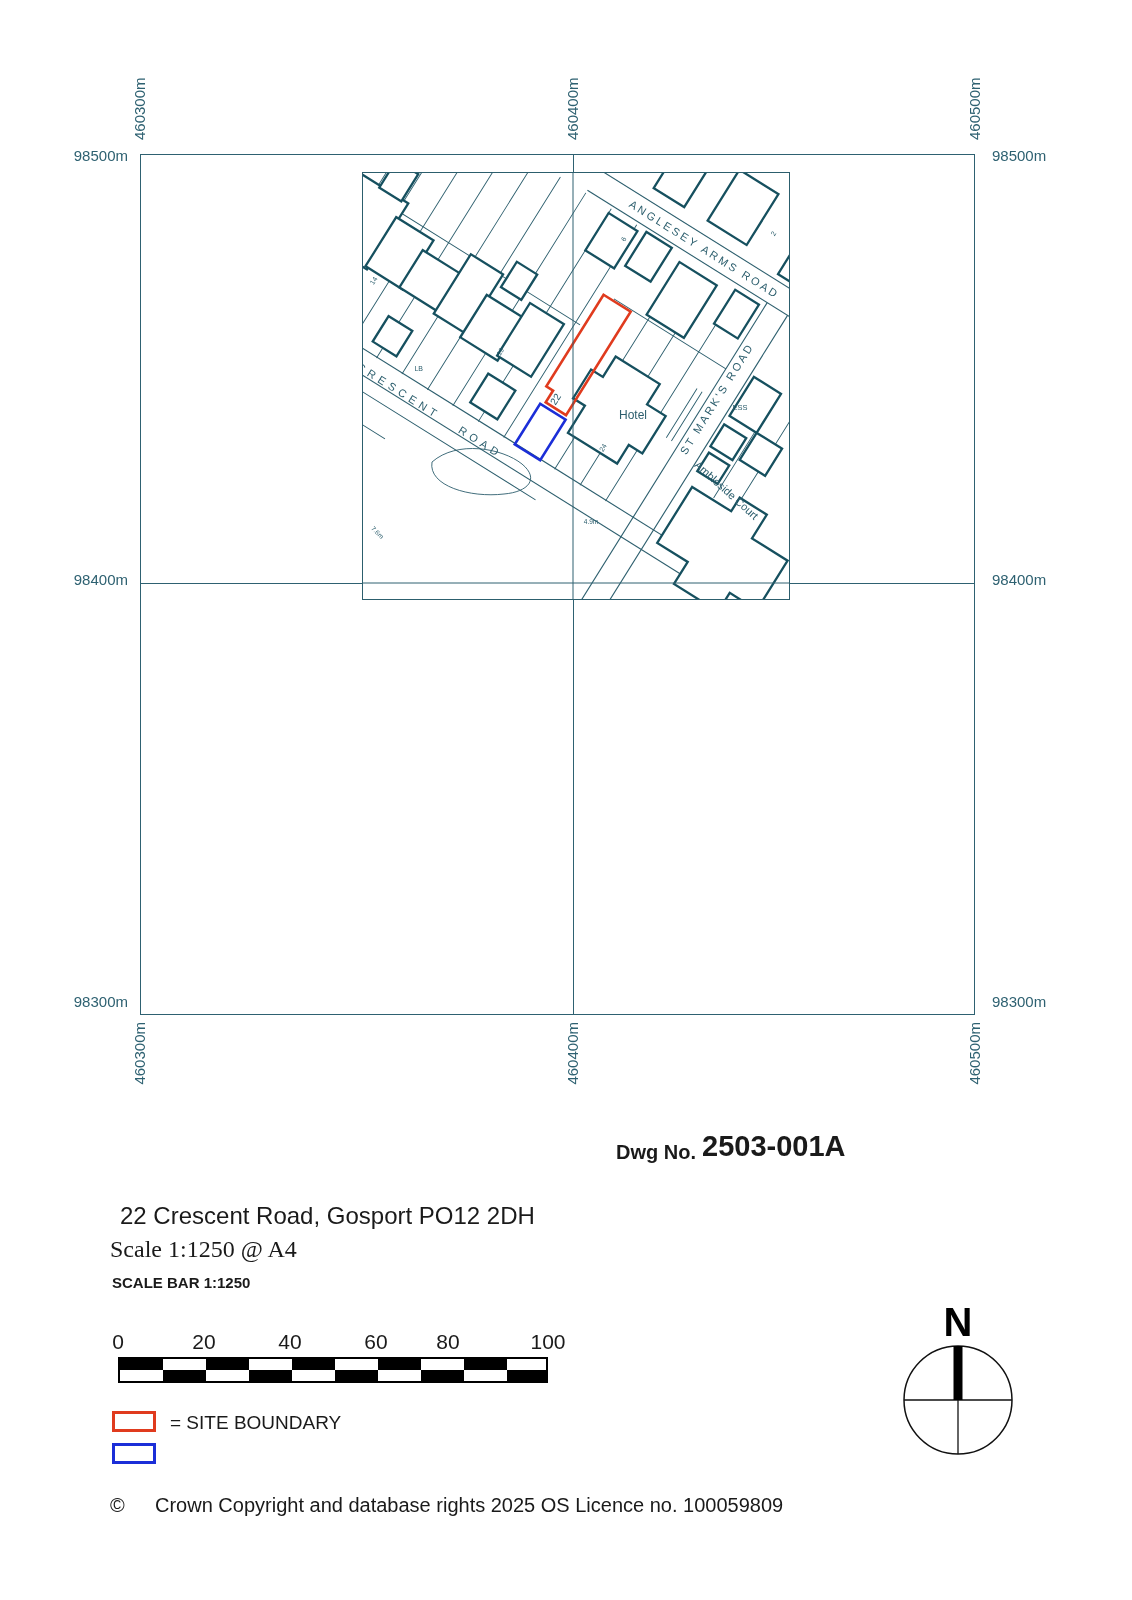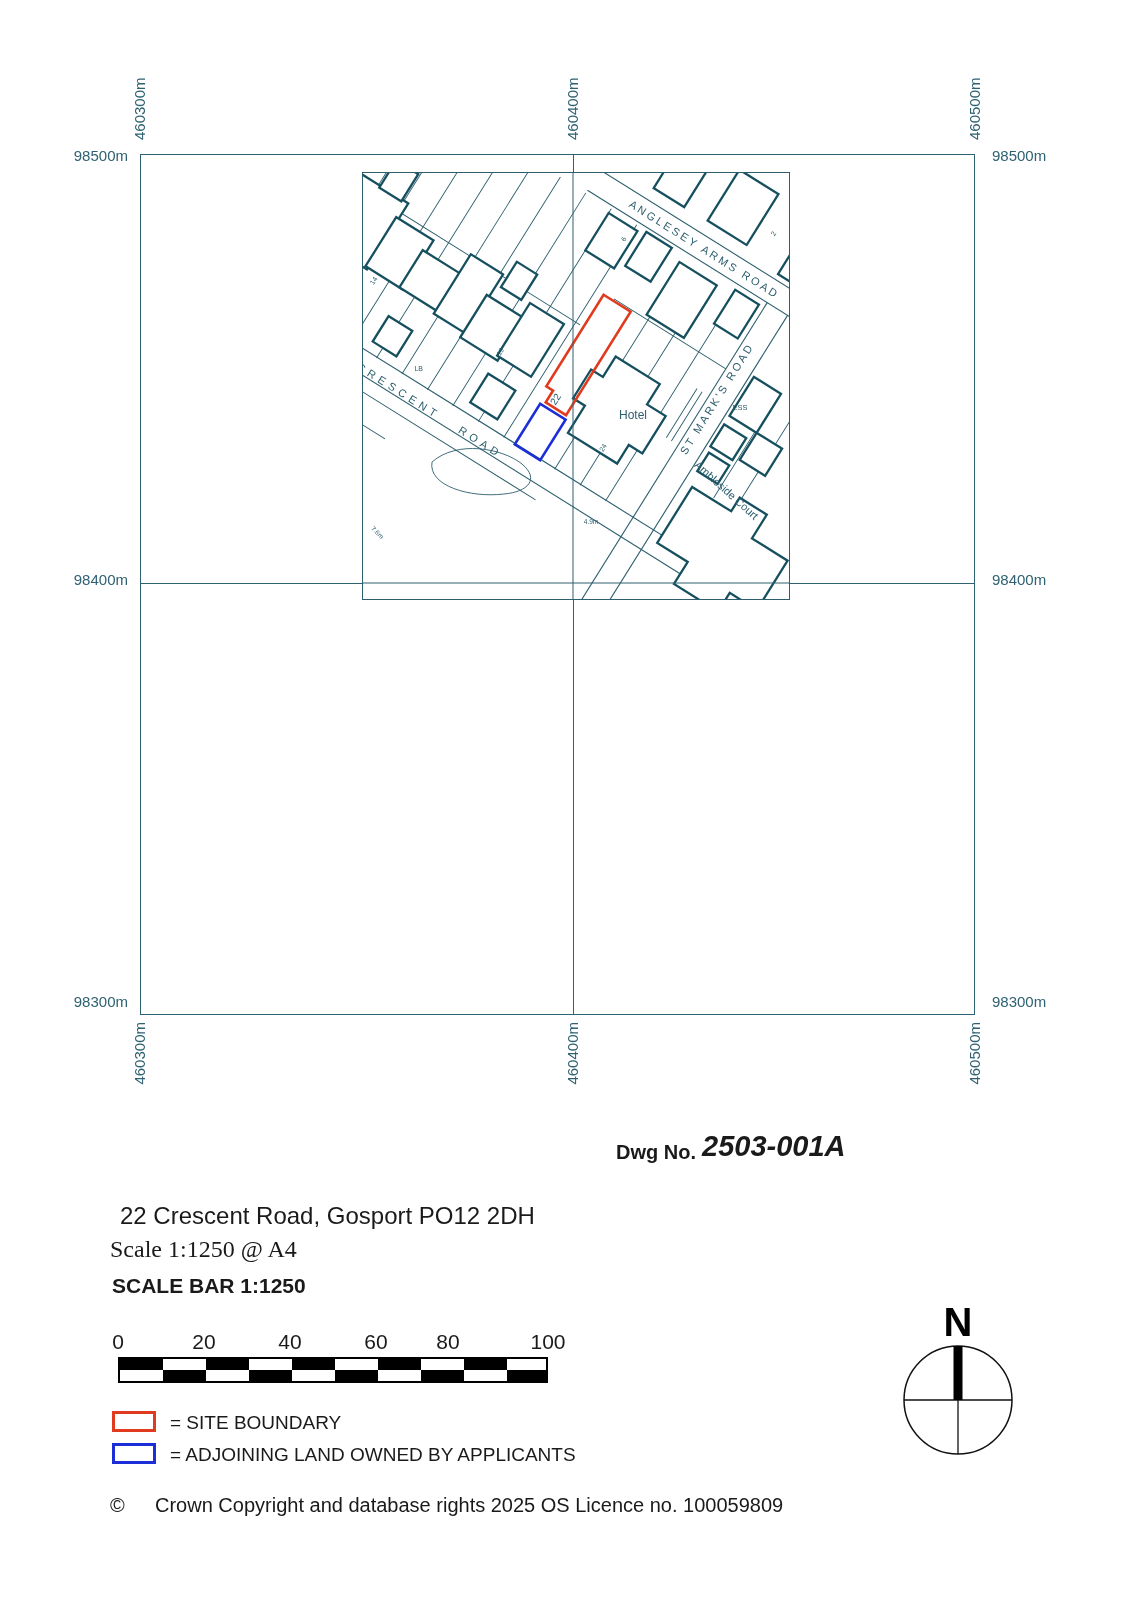--- a/index.html
+++ b/index.html
@@ -15,24 +15,24 @@
   .vlab.botl{text-align:right;}
   .hlab{width:100px;}
   .hlab.leftl{text-align:right;}
   .hlab.rightl{text-align:left;}
   
   #map-inset{position:absolute;left:362px;top:172px;width:428px;height:428px;background:#fff;}
   
   .blk{position:absolute;white-space:nowrap;}
   #title{left:110px;top:1132px;font-size:30px;font-weight:bold;letter-spacing:.5px;}
   #dwg-label{left:616px;top:1141px;font-size:20px;font-weight:bold;}
-  #dwg-number{left:702px;top:1130px;font-size:29px;font-weight:bold;font-style:italic;}
+  #dwg-number{left:702px;top:1130px;font-size:29px;font-weight:bold;}
   #address{left:110px;top:1202px;font-size:24px;margin-left:10px;}
   #scale-note{left:110px;top:1236px;font-size:24px;font-family:Liberation Serif, serif;}
-  #scalebar-title{left:112px;top:1274px;font-size:21px;font-weight:bold;}
+  #scalebar-title{left:112px;top:1274px;font-size:15px;font-weight:bold;}
   .tick{position:absolute;top:1330px;font-size:21px;transform:translateX(-50%);}
   #scale-bar{position:absolute;left:118px;top:1357px;width:430px;height:26px;
              border:2px solid #000;box-sizing:border-box;}
   #scale-bar .row1{height:11px;background:repeating-linear-gradient(90deg,#000 0 43px,#fff 43px 86px);}
   #scale-bar .row2{height:11px;background:repeating-linear-gradient(90deg,#fff 0 43px,#000 43px 86px);}
   .legend-box{position:absolute;width:44px;height:21px;box-sizing:border-box;background:#fff;}
   #legend-site-box{left:112px;top:1411px;border:3px solid #e03b1e;}
   #legend-adj-box{left:112px;top:1443px;border:3px solid #1b2ed8;}
   .legend-text{position:absolute;left:170px;font-size:19px;}
   #legend-site-text{top:1412px;text-align:center;}
@@ -169,21 +169,20 @@
   <div class="tick" style="left:448px;">80</div>
   <div class="tick" style="left:548px;">100</div>
   <div id="scale-bar">
     <div class="row1"></div>
     <div class="row2"></div>
   </div>
 
   <div class="legend-box" id="legend-site-box"></div>
   <div class="legend-text" id="legend-site-text">= SITE BOUNDARY</div>
   <div class="legend-box" id="legend-adj-box"></div>
-  <div class="legend-text" id="legend-adj-text">= ADJOINING LAND OWNED BY APPLICANTS</div>
 
   <div class="blk" id="copyright-symbol">©</div>
   <div class="blk" id="copyright-text">Crown Copyright and database rights 2025 OS Licence no. 100059809</div>
 
   <div id="north-arrow">
     <svg width="160" height="170" viewBox="0 0 160 170">
       <text x="78" y="40" font-size="40" font-weight="bold" text-anchor="middle" font-family="Liberation Sans, sans-serif" fill="#000">N</text>
       <circle cx="78" cy="104" r="54" fill="none" stroke="#111" stroke-width="1.5"></circle>
       <line x1="24" y1="104" x2="132" y2="104" stroke="#111" stroke-width="1.3"></line>
       <line x1="78" y1="104" x2="78" y2="158" stroke="#111" stroke-width="1.3"></line>

